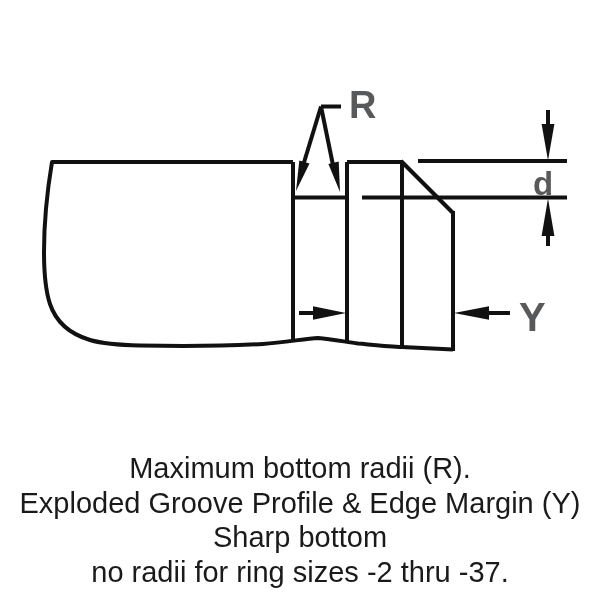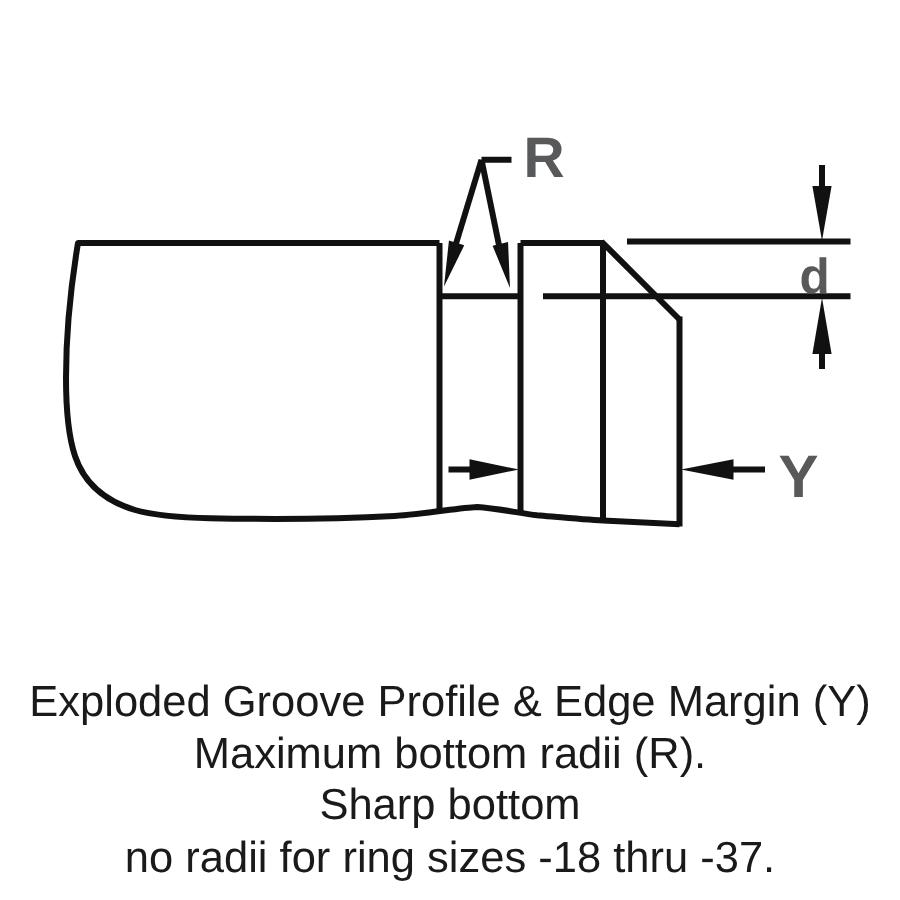--- a/index.html
+++ b/index.html
@@ -91,19 +91,19 @@
       <polygon points="548,160.5 541.6,124 554.4,124"></polygon>
       <polygon points="548,198.5 541.6,236 554.4,236"></polygon>
     </g>
 
     <text class="dim-label" x="349" y="118" font-size="38" fill="#58595b">R</text>
     <text class="dim-label" x="533" y="195" font-size="33" fill="#58595b">d</text>
     <text class="dim-label" x="519" y="331" font-size="40" fill="#58595b">Y</text>
   </svg>
 
   <div class="caption">
+    <div>Maximum bottom radii (R).</div>
     <div>Exploded Groove Profile &amp; Edge Margin (Y)</div>
-    <div>Maximum bottom radii (R).</div>
     <div>Sharp bottom</div>
-    <div>no radii for ring sizes -18 thru -37.</div>
+    <div>no radii for ring sizes -2 thru -37.</div>
   </div>
 
 </div>
 
 </body></html>

